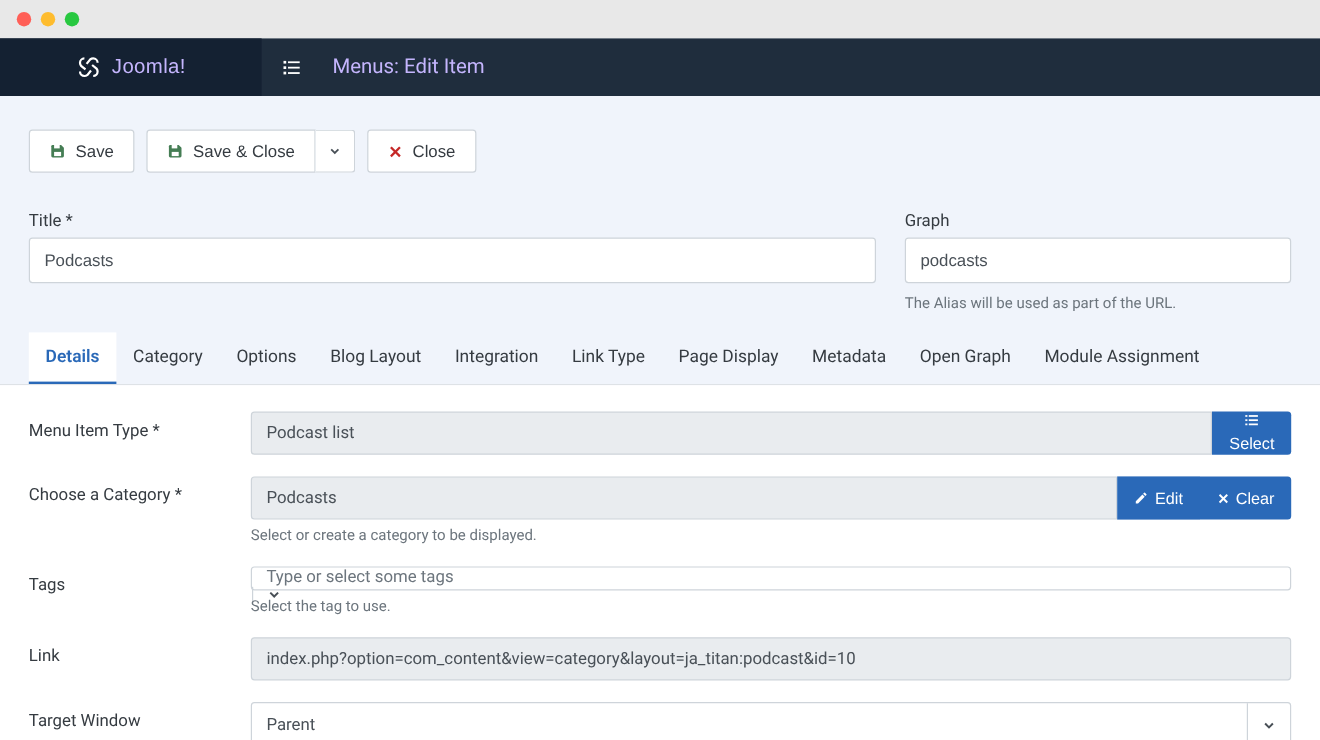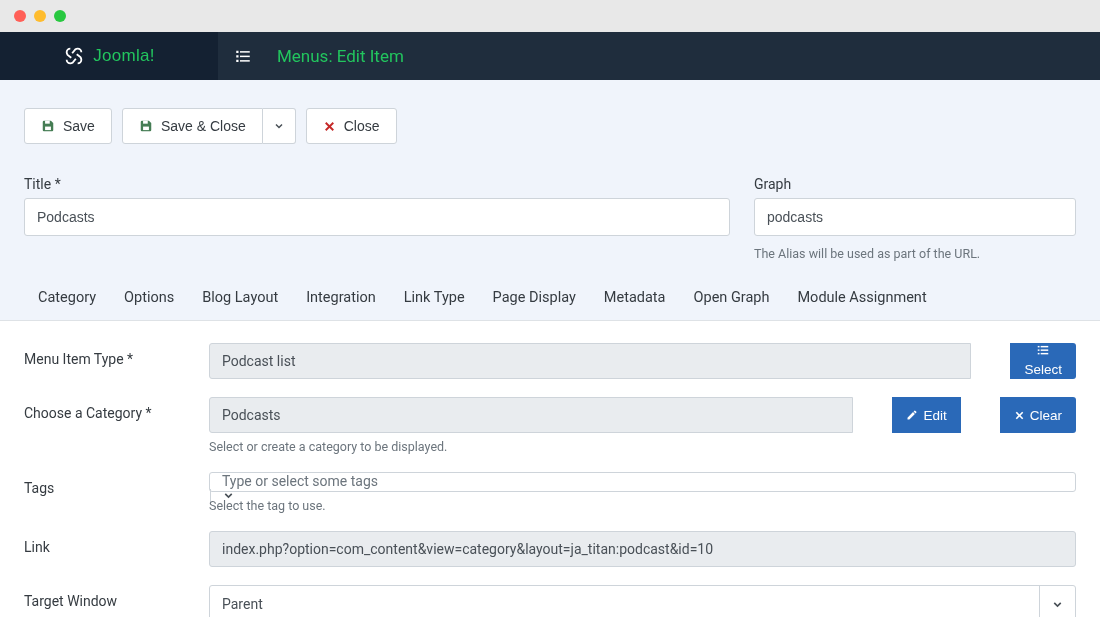--- a/index.html
+++ b/index.html
@@ -1,20 +1,20 @@
 <!DOCTYPE html>
 <html><head>
 <meta charset="utf-8">
 <style>
 * { box-sizing: border-box; margin: 0; padding: 0; }
 body { font-family: -apple-system, BlinkMacSystemFont, "Segoe UI", Roboto, Arial, sans-serif; font-size: 14px; background: #f0f4fb; color: #353b41; width: 1100px; height: 617px; overflow: hidden; }
 .titlebar { height: 32px; background: #e8e8e8; display: flex; align-items: center; padding-left: 14px; gap: 8px; }
 .tb-dot { width: 12px; height: 12px; border-radius: 50%; }
 .tb-red { background: #ff5f57; } .tb-yellow { background: #febc2e; } .tb-green { background: #28c840; }
-.header { height: 48px; background: #1f2d3d; color: #22c55e; display: flex; align-items: center; }
+.header { height: 48px; background: #1f2d3d; color: #c4b5fd; display: flex; align-items: center; }
 .logo-area { width: 218px; height: 100%; background: #142132; display: flex; align-items: center; justify-content: center; gap: 8px; font-size: 17px; }
 .logo-text { font-family: "Segoe UI", Arial, sans-serif; letter-spacing: 0.3px; }
 .page-title-area { display: flex; align-items: center; gap: 25px; padding-left: 16px; font-size: 17px; }
 .toolbar { padding: 28px 24px; display: flex; gap: 10px; align-items: center; }
 .btn { height: 36px; padding: 0 16px; border: 1px solid #ced4da; background: #fff; border-radius: 3px; display: inline-flex; align-items: center; gap: 8px; font-size: 14px; cursor: pointer; color: #353b41; }
 .btn-group { display: inline-flex; }
 .btn-group .btn:first-child { border-top-right-radius: 0; border-bottom-right-radius: 0; }
 .btn-group .btn:last-child { border-top-left-radius: 0; border-bottom-left-radius: 0; border-left: none; padding: 0 10px; }
 .form-top { padding: 4px 24px 16px 24px; display: flex; gap: 24px; }
 .field-col { display: flex; flex-direction: column; gap: 6px; }
@@ -24,21 +24,21 @@
 .input-text { height: 38px; padding: 0 12px; border: 1px solid #ced4da; border-radius: 3px; background: #fff; font-size: 14px; color: #495057; }
 .hint { color: #6c757d; font-size: 12.5px; margin-top: 4px; }
 .tabs { display: flex; padding: 0 24px; border-bottom: 1px solid #dee2e6; background: #f0f4fb; }
 .tab { padding: 12px 14px; font-size: 14.5px; color: #353b41; cursor: pointer; border-bottom: 2px solid transparent; }
 .tab.active { color: #2a69b8; border-bottom: 2px solid #2a69b8; font-weight: 600; background: #fff; }
 .panel { background: #fff; padding: 22px 24px 0 24px; }
 .form-row { display: flex; align-items: flex-start; margin-bottom: 18px; gap: 20px; }
 .form-row .flabel { flex: 0 0 165px; padding-top: 8px; font-size: 14px; color: #353b41; }
 .form-row .fcontrol { flex: 1; }
 .readonly-box { height: 36px; background: #e9ecef; border: 1px solid #ced4da; border-radius: 3px; display: flex; align-items: center; padding: 0 12px; color: #495057; font-size: 14px; }
-.input-grp { display: flex; gap: 39px; }
+.input-grp { display: flex; }
 .input-grp .readonly-box { flex: 1; border-top-right-radius: 0; border-bottom-right-radius: 0; }
 .input-grp .grp-btn { border: none; background: #2a69b8; color: #fff; padding: 0 14px; display: inline-flex; align-items: center; gap: 5px; cursor: pointer; font-size: 13.5px; }
 .input-grp .grp-btn:last-child { border-top-right-radius: 3px; border-bottom-right-radius: 3px; }
 .input-grp .grp-btn.sel { border-radius: 0 3px 3px 0; flex-direction: column; }
 .subhint { color: #6c757d; font-size: 12.5px; margin-top: 6px; }
 .tags-input { height: 20px; border: 1px solid #ced4da; border-radius: 3px; display: flex; background: #fff; flex-direction: column; }
 .tags-input .ti-body { flex: 1; padding: 0 12px; display: flex; align-items: center; color: #6c757d; font-size: 14px; }
 .select-ctl { height: 38px; border: 1px solid #ced4da; border-radius: 3px; display: flex; background: #fff; }
 .select-ctl .sc-body { flex: 1; padding: 0 12px; display: flex; align-items: center; color: #495057; font-size: 14px; }
 .caret-box { width: 36px; border-left: 1px solid #ced4da; display: flex; align-items: center; justify-content: center; color: #495057; }
@@ -121,20 +121,21 @@
     <input class="input-text" value="Podcasts" style="">
   </div>
   <div class="field-col alias">
     <label class="label">Graph</label>
     <input class="input-text" value="podcasts" style="">
     <div class="hint">The Alias will be used as part of the URL.</div>
   </div>
 </div>
 
 <div class="tabs">
+  <div class="tab active">Details</div>
   <div class="tab">Category</div>
   <div class="tab">Options</div>
   <div class="tab">Blog Layout</div>
   <div class="tab">Integration</div>
   <div class="tab">Link Type</div>
   <div class="tab">Page Display</div>
   <div class="tab">Metadata</div>
   <div class="tab">Open Graph</div>
   <div class="tab">Module Assignment</div>
 </div>

